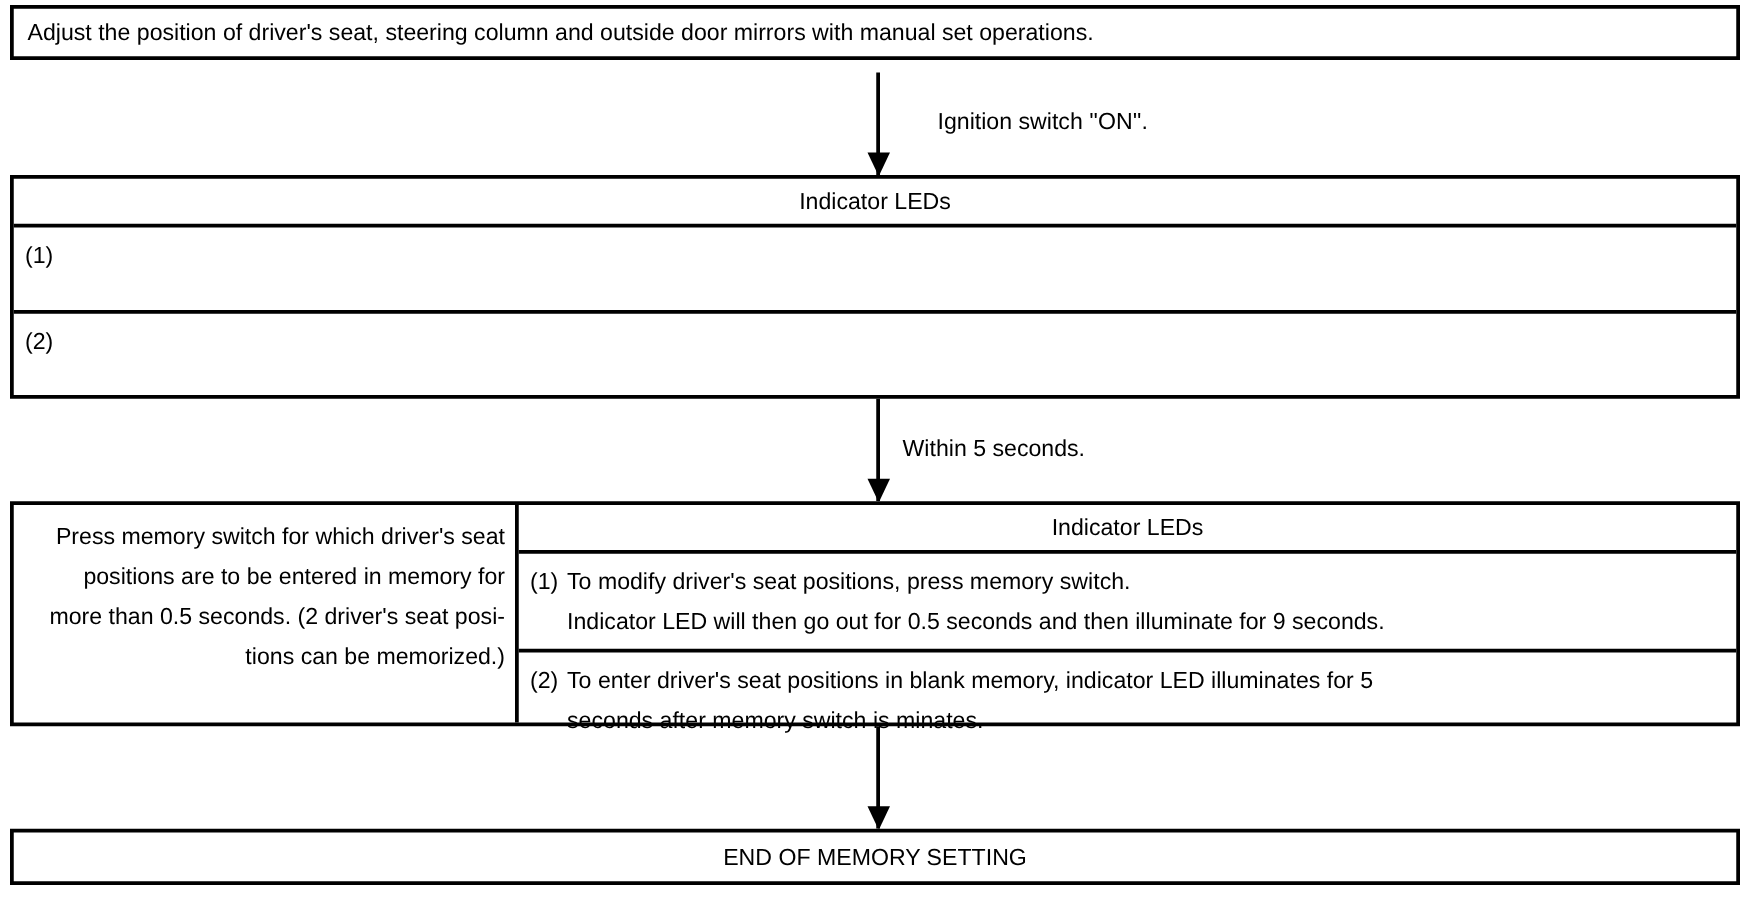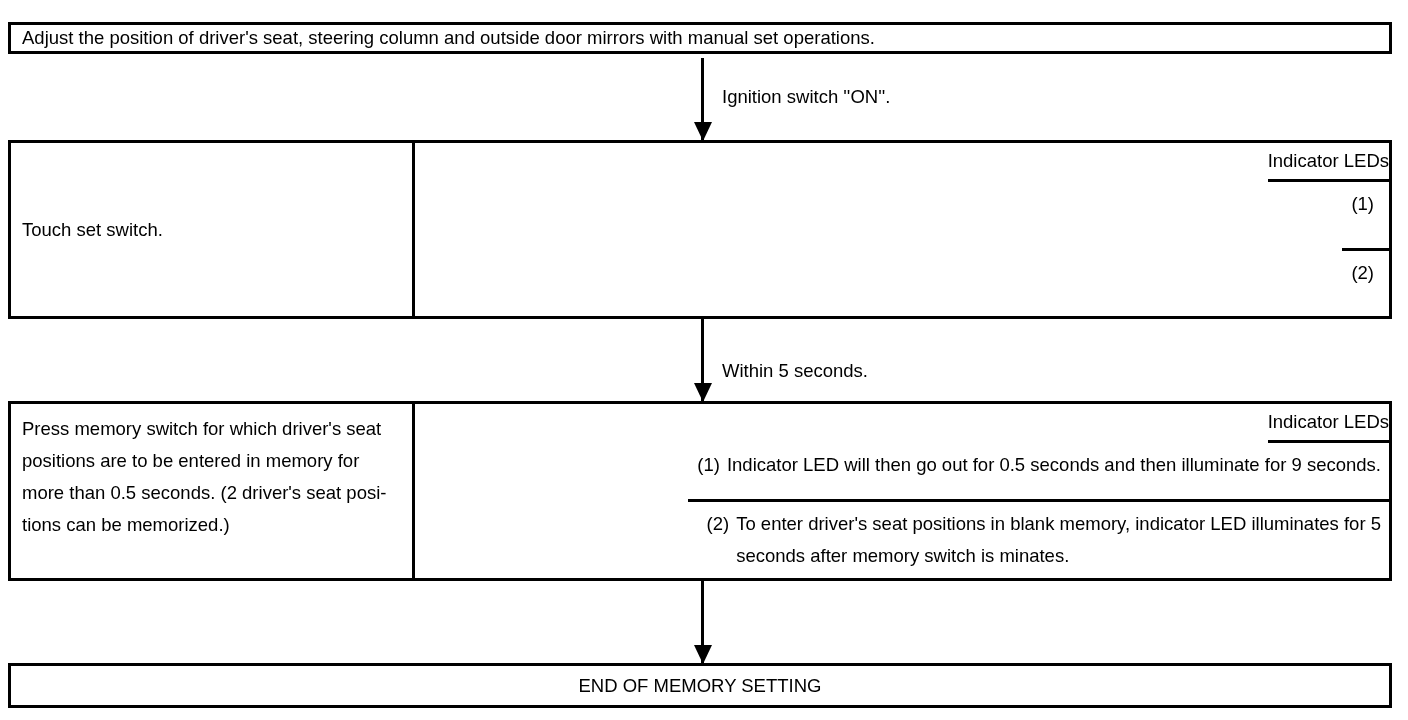--- a/index.html
+++ b/index.html
@@ -27,23 +27,23 @@
   .fbox {
     position: absolute;
     box-sizing: border-box;
     border: 3px solid #000;
     background: #fff;
   }
 
   
   #box-start {
     left: 8px;
-    top: 22px;
-    width: 1384px;
-    height: 32px;
+    top: 4px;
+    width: 1384px;
+    height: 44px;
   }
   #box-start .txt {
     position: absolute;
     left: 11px;
     top: 50%;
     transform: translateY(-50%);
     font-size: 18.5px;
     line-height: 22px;
     white-space: nowrap;
   }
@@ -77,35 +77,35 @@
     flex: 0 0 404px;
     border-right: 3px solid #000;
     position: relative;
   }
   .step .col-right {
     box-sizing: border-box;
     flex: 1 1 auto;
     display: flex;
     flex-direction: column;
     position: relative;
-    align-items: flex-end;
   }
   .col-left .left-txt {
     position: absolute;
     left: 11px;
     right: 8px;
     font-size: 18.5px;
     line-height: 32px;
   }
   .col-left.vcenter .left-txt {
     top: 50%;
     transform: translateY(-50%);
   }
   .col-left.vtop .left-txt {
     top: 9px;
+    text-align: right;
   }
 
   .led-header {
     box-sizing: border-box;
     height: 39px;
     flex: 0 0 39px;
     border-bottom: 3px solid #000;
     display: flex;
     align-items: center;
     justify-content: center;
@@ -172,41 +172,38 @@
   #arrow-2 { top: 319px; height: 82px; }
   #arrow-3 { top: 581px; height: 82px; }
 
   .arrow-label {
     position: absolute;
     left: 722px;
     font-size: 18.5px;
     line-height: 22px;
     white-space: nowrap;
   }
-  #arrow-label-1 { top: 86px; }
-  #arrow-label-2 { top: 348px; margin-top: 12px; }
+  #arrow-label-1 { top: 86px; margin-left: 28px; }
+  #arrow-label-2 { top: 348px; }
 </style>
 </head>
 <body>
 
 <div class="canvas">
 
   <div class="fbox" id="box-start">
     <div class="txt">Adjust the position of driver's seat, steering column and outside door mirrors with manual set operations.</div>
   </div>
 
   <div class="arrow" id="arrow-1">
     <div class="head"></div>
   </div>
   <div class="arrow-label" id="arrow-label-1">Ignition switch ''ON''.</div>
 
   <div class="fbox step" id="box-touch">
-    <div class="col-left vcenter">
-      <div class="left-txt">Touch set switch.</div>
-    </div>
     <div class="col-right">
       <div class="led-header">Indicator LEDs</div>
 
       <div class="led-item with-sep">
         <span class="marker">(1)</span>
       </div>
 
       <div class="led-item">
         <span class="marker">(2)</span>
         <span class="body">
@@ -229,20 +226,21 @@
         <span class="ln">0.5 seconds. (2 driver's seat posi-</span>
         <span class="ln">tions can be memorized.)</span>
       </div>
     </div>
     <div class="col-right">
       <div class="led-header">Indicator LEDs</div>
 
       <div class="led-item with-sep">
         <span class="marker">(1)</span>
         <span class="body">
+          <span class="ln">To modify driver's seat positions, press memory switch.</span>
           <span class="ln">Indicator LED will then go out for 0.5 seconds and then illuminate for 9 seconds.</span>
         </span>
       </div>
 
       <div class="led-item">
         <span class="marker">(2)</span>
         <span class="body">
           <span class="ln">To enter driver's seat positions in blank memory, indicator LED illuminates for 5</span>
           <span class="ln">seconds after memory switch is minates.</span>
         </span>

